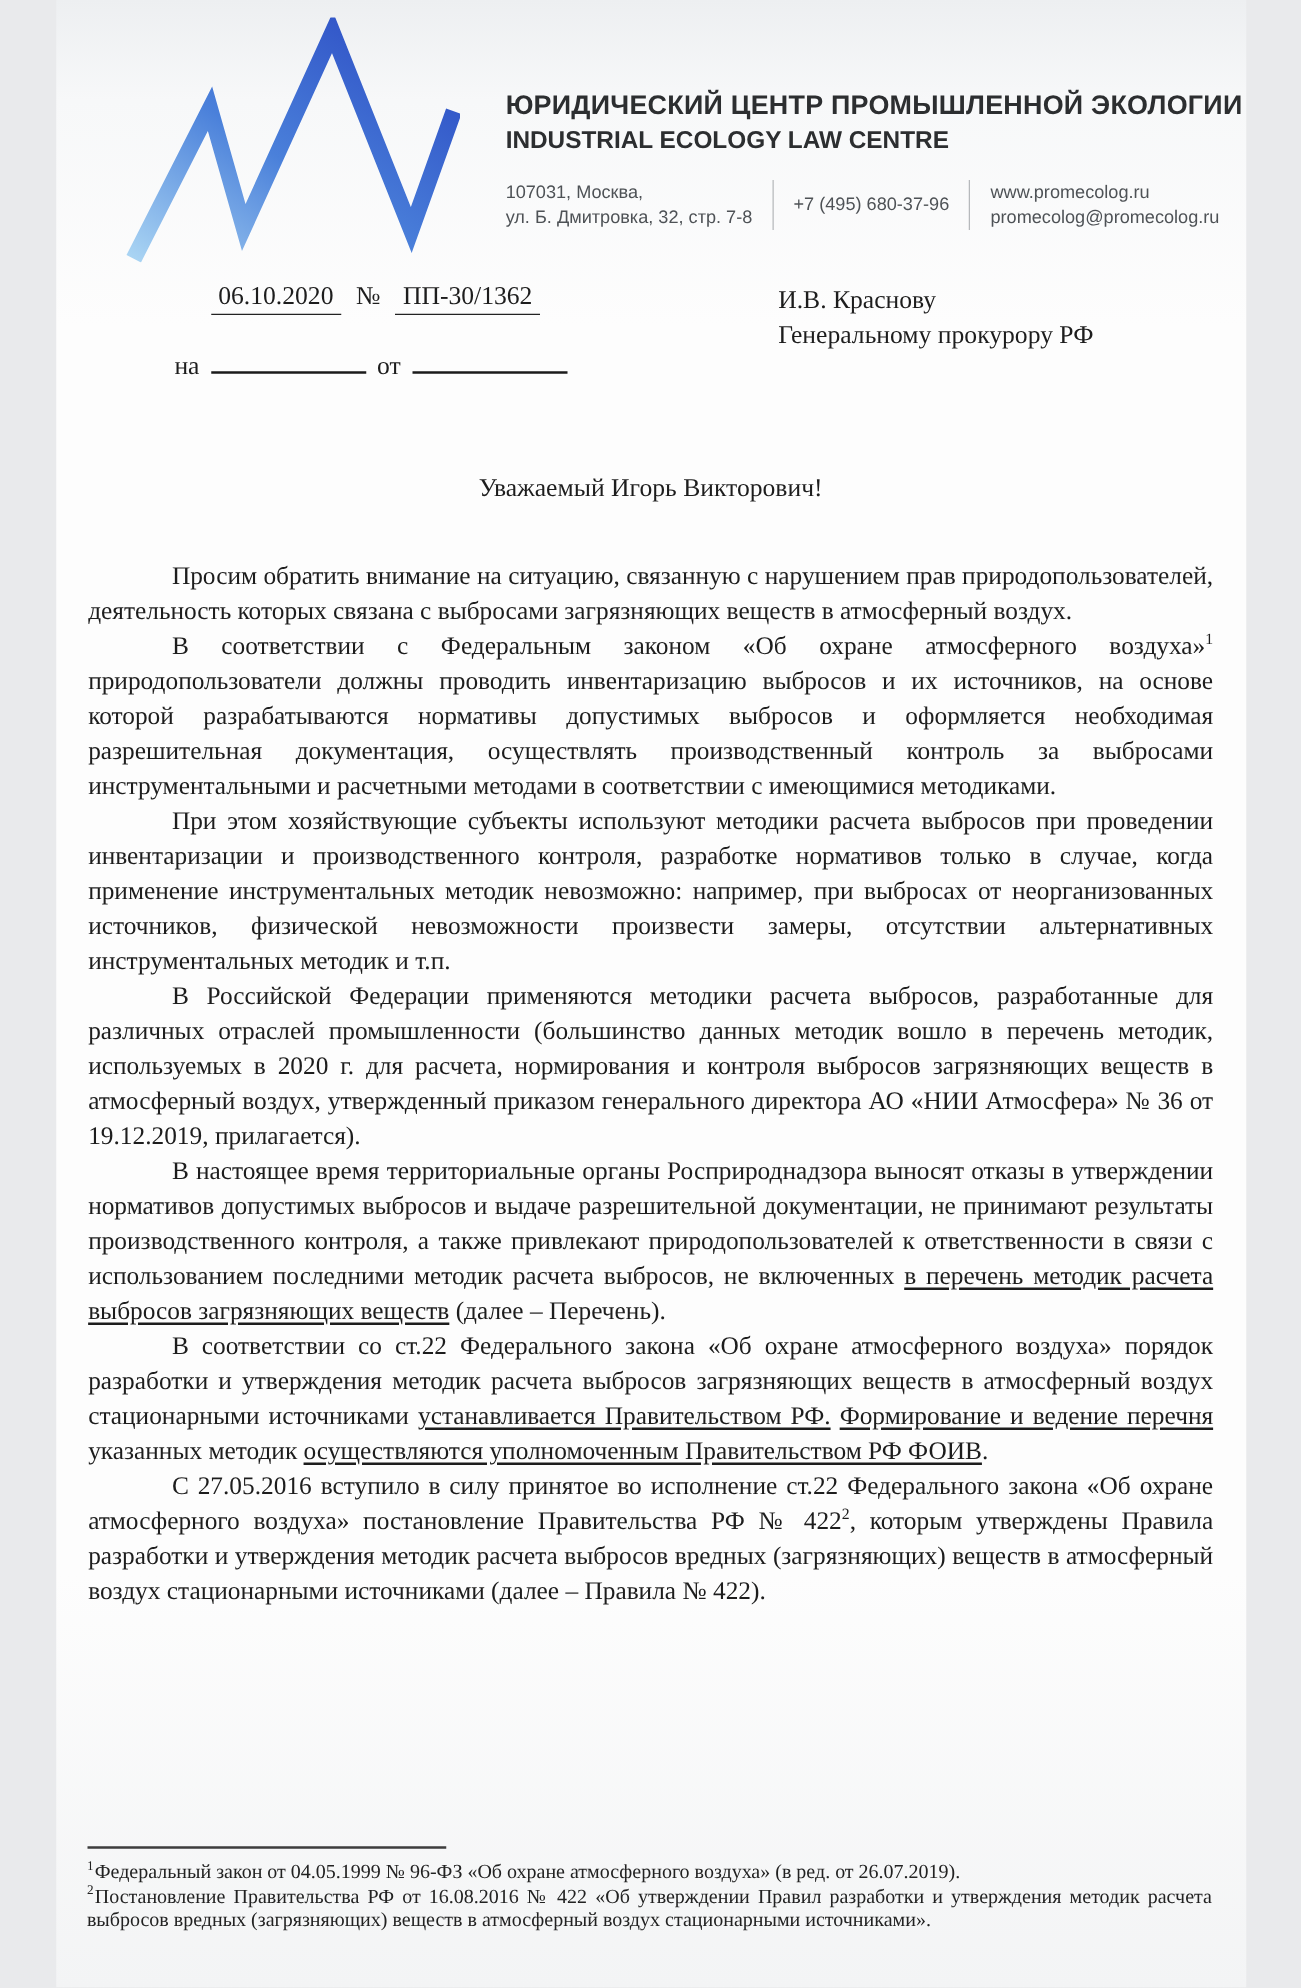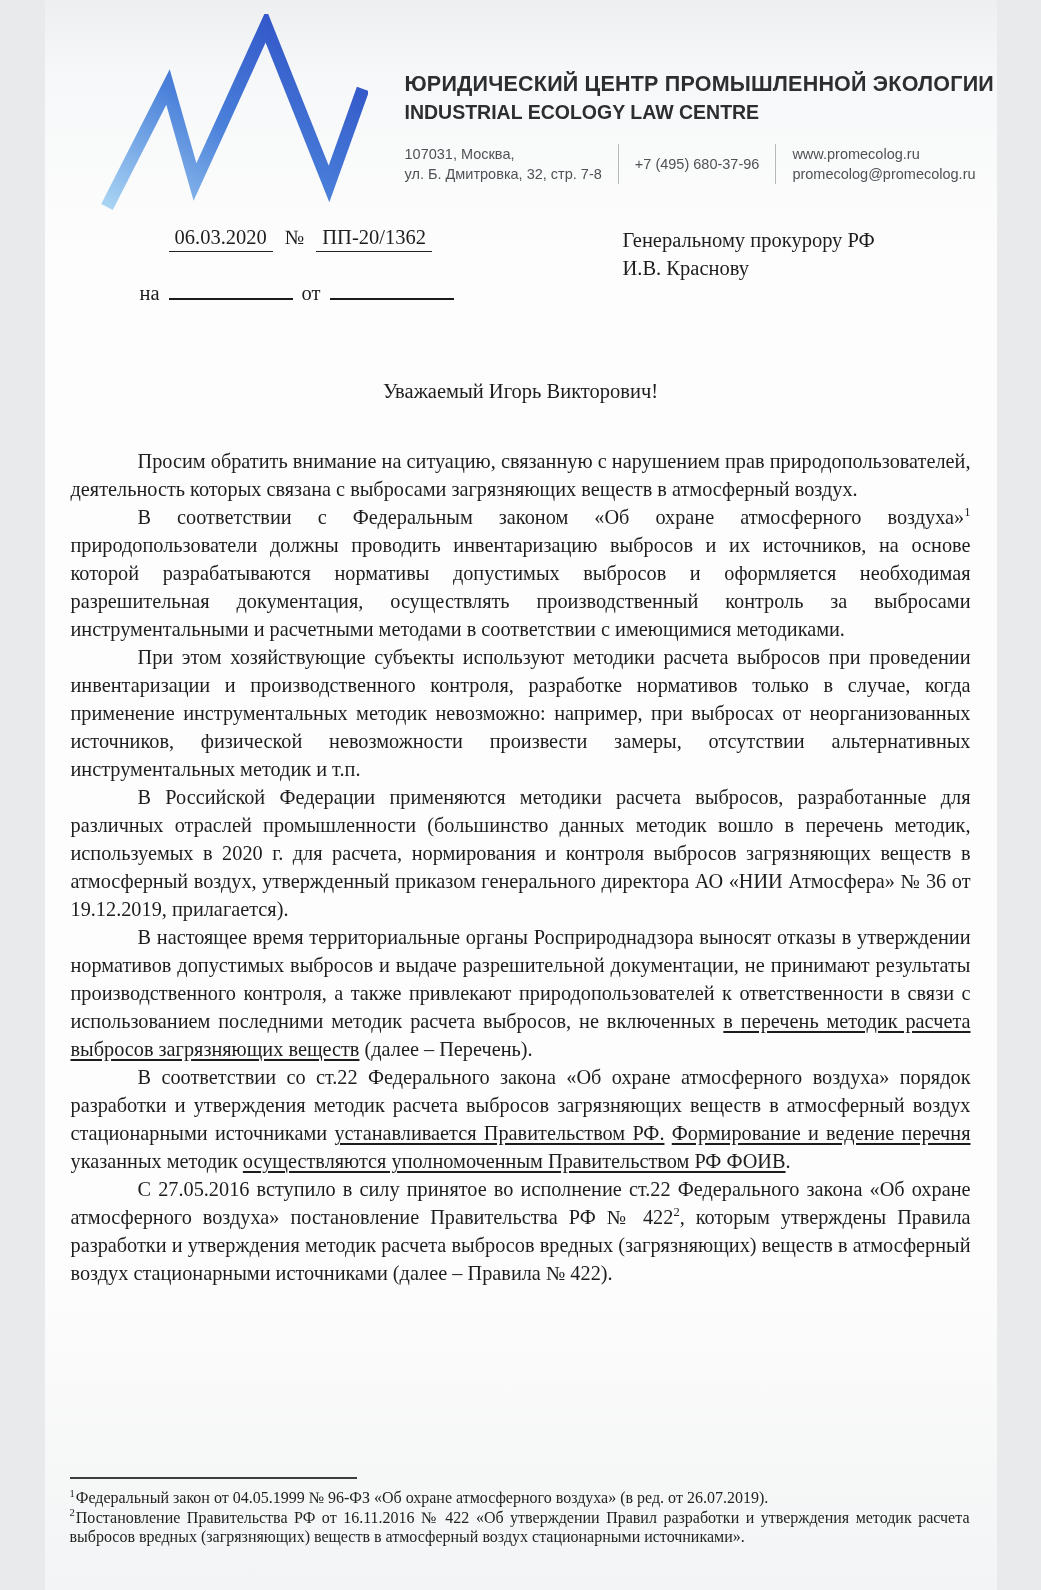--- a/index.html
+++ b/index.html
@@ -71,26 +71,26 @@
     <div class="contact-divider"></div>
     <div class="contact-col contact-phone">+7 (495) 680-37-96</div>
     <div class="contact-divider"></div>
     <div class="contact-col">
       <div>www.promecolog.ru</div>
       <div>promecolog@promecolog.ru</div>
     </div>
   </div>
 
   <div class="ref-row">
-    <span class="uline">06.03.2020</span><span class="num-sign">№</span><span class="uline">ПП-20/1362</span>
+    <span class="uline">06.10.2020</span><span class="num-sign">№</span><span class="uline">ПП-30/1362</span>
   </div>
 
   <div class="recipient">
+    <div>И.В. Краснову</div>
     <div>Генеральному прокурору РФ</div>
-    <div>И.В. Краснову</div>
   </div>
 
   <div class="na-ot">
     <span>на</span><span class="blank"></span><span>от</span><span class="blank"></span>
   </div>
 
   <div class="salutation">Уважаемый Игорь Викторович!</div>
 
   <main class="letter-body">
       <p class="body-par"><span>Просим обратить внимание на ситуацию, связанную с нарушением прав природопользователей, деятельность которых связана с выбросами загрязняющих веществ в атмосферный воздух.</span></p>
@@ -99,17 +99,17 @@
       <p class="body-par"><span>В Российской Федерации применяются методики расчета выбросов, разработанные для различных отраслей промышленности (большинство данных методик вошло в перечень методик, используемых в 2020 г. для расчета, нормирования и контроля выбросов загрязняющих веществ в атмосферный воздух, утвержденный приказом генерального директора АО «НИИ Атмосфера» № 36 от 19.12.2019, прилагается).</span></p>
       <p class="body-par"><span>В настоящее время территориальные органы Росприроднадзора выносят отказы в утверждении нормативов допустимых выбросов и выдаче разрешительной документации, не принимают результаты производственного контроля, а также привлекают природопользователей к ответственности в связи с использованием последними методик расчета выбросов, не включенных </span><u>в перечень методик расчета выбросов загрязняющих веществ</u><span> (далее – Перечень).</span></p>
       <p class="body-par"><span>В соответствии со ст.22 Федерального закона «Об охране атмосферного воздуха» порядок разработки и утверждения методик расчета выбросов загрязняющих веществ в атмосферный воздух стационарными источниками </span><u>устанавливается Правительством РФ.</u><span> </span><u>Формирование и ведение перечня</u><span> указанных методик </span><u>осуществляются уполномоченным Правительством РФ ФОИВ</u><span>.</span></p>
       <p class="body-par"><span>С 27.05.2016 вступило в силу принятое во исполнение ст.22 Федерального закона «Об охране атмосферного воздуха» постановление Правительства РФ № 422</span><sup>2</sup><span>, которым утверждены Правила разработки и утверждения методик расчета выбросов вредных (загрязняющих) веществ в атмосферный воздух стационарными источниками (далее – Правила № 422).</span></p>
     </main>
 
   <footer class="footnotes">
     <div class="fn-rule"></div>
     <div>
         <p class="fn-par"><sup>1</sup><span>Федеральный закон от 04.05.1999 № 96-ФЗ «Об охране атмосферного воздуха» (в ред. от 26.07.2019).</span></p>
-        <p class="fn-par"><sup>2</sup><span>Постановление Правительства РФ от 16.11.2016 № 422 «Об утверждении Правил разработки и утверждения методик расчета выбросов вредных (загрязняющих) веществ в атмосферный воздух стационарными источниками».</span></p>
+        <p class="fn-par"><sup>2</sup><span>Постановление Правительства РФ от 16.08.2016 № 422 «Об утверждении Правил разработки и утверждения методик расчета выбросов вредных (загрязняющих) веществ в атмосферный воздух стационарными источниками».</span></p>
       </div>
   </footer>
 
 </div>
 
 </body></html>

